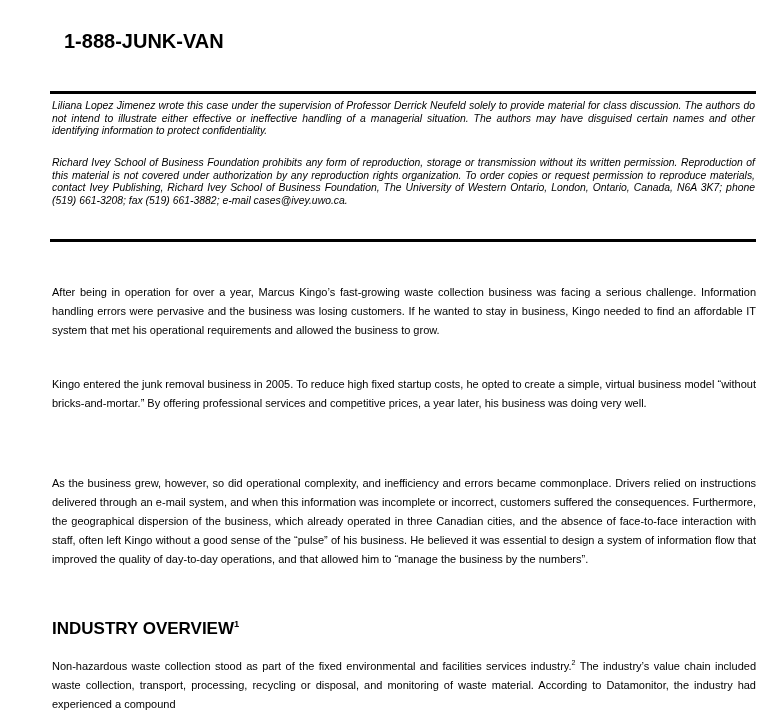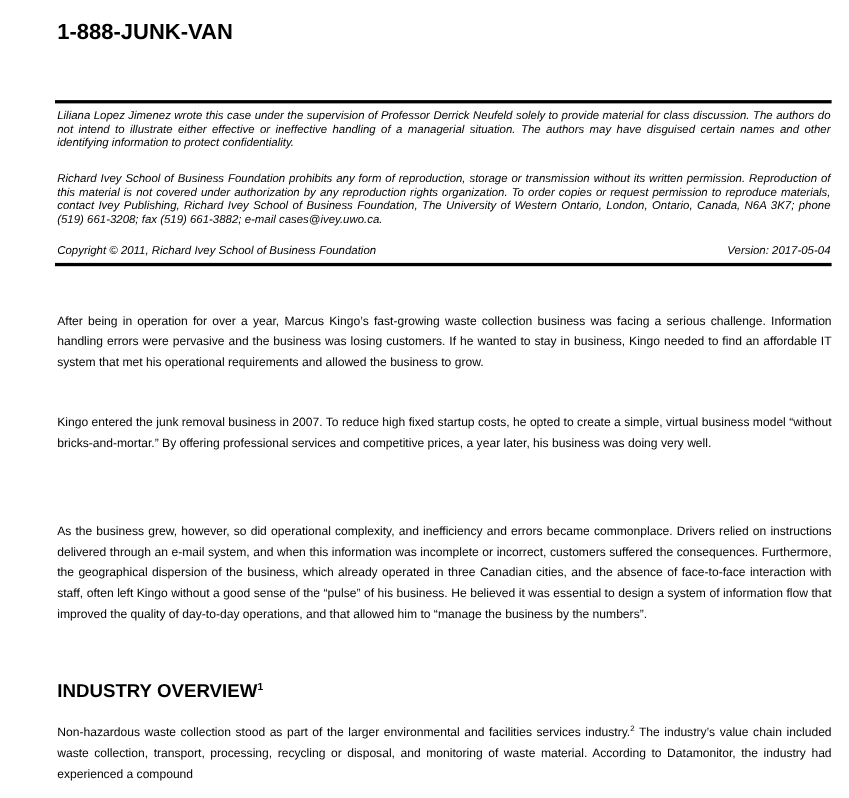--- a/index.html
+++ b/index.html
@@ -17,21 +17,21 @@
     .page {
       position: absolute;
       left: 52px;
       top: 0;
       width: 704px;
     }
     .doc-title {
       position: absolute;
       left: 0;
       top: 17px;
-      margin: 0;
+      margin: 12px;
       font-family: "Liberation Sans", sans-serif;
       font-weight: bold;
       font-size: 20px;
       letter-spacing: 0;
       line-height: 24px;
       white-space: nowrap;
     }
     .notice-box {
       position: absolute;
       left: -2px;
@@ -102,29 +102,25 @@
 </head>
 <body>
 
 <div class="page">
 
   <h1 class="doc-title">1-888-JUNK-VAN</h1>
 
   <div class="notice-box">
     <p class="notice-p p1">Liliana Lopez Jimenez wrote this case under the supervision of Professor Derrick Neufeld solely to provide material for class discussion.  The authors do not intend to illustrate either effective or ineffective handling of a managerial situation.  The authors may have disguised certain names and other identifying information to protect confidentiality.</p>
     <p class="notice-p p2">Richard Ivey School of Business Foundation prohibits any form of reproduction, storage or transmission without its written permission. Reproduction of this material is not covered under authorization by any reproduction rights organization. To order copies or request permission to reproduce materials, contact Ivey Publishing, Richard Ivey School of Business Foundation, The University of Western Ontario, London, Ontario, Canada, N6A 3K7; phone (519) 661-3208; fax (519) 661-3882; e-mail cases@ivey.uwo.ca.</p>
-    <div class="copy-row">
-      <span>Copyright © 2011, Richard Ivey School of Business Foundation</span>
-      <span>Version: 2017-05-04</span>
-    </div>
   </div>
 
   <p class="body-text p1">After being in operation for over a year, Marcus Kingo’s fast-growing waste collection business was facing a serious challenge. Information handling errors were pervasive and the business was losing customers.  If he wanted to stay in business, Kingo needed to find an affordable IT system that met his operational requirements and allowed the business to grow.</p>
 
-  <p class="body-text p2">Kingo entered the junk removal business in 2007. To reduce high fixed startup costs, he opted to create a simple, virtual business model “without bricks-and-mortar.” By offering professional services and competitive prices, a year later, his business was doing very well.</p>
+  <p class="body-text p2">Kingo entered the junk removal business in 2005. To reduce high fixed startup costs, he opted to create a simple, virtual business model “without bricks-and-mortar.” By offering professional services and competitive prices, a year later, his business was doing very well.</p>
 
   <p class="body-text p3">As the business grew, however, so did operational complexity, and inefficiency and errors became commonplace. Drivers relied on instructions delivered through an e-mail system, and when this information was incomplete or incorrect, customers suffered the consequences. Furthermore, the geographical dispersion of the business, which already operated in three Canadian cities, and the absence of face-to-face interaction with staff, often left Kingo without a good sense of the “pulse” of his business. He believed it was essential to design a system of information flow that improved the quality of day-to-day operations, and that allowed him to “manage the business by the numbers”.</p>
 
   <h2 class="section-heading"><span>INDUSTRY OVERVIEW</span><sup>1</sup></h2>
 
-  <p class="body-text p4"><span>Non-hazardous waste collection stood as part of the larger environmental and facilities services industry.</span><sup>2</sup><span> The industry’s value chain included waste collection, transport, processing, recycling or disposal, and monitoring of waste material. According to Datamonitor, the industry had experienced a compound</span></p>
+  <p class="body-text p4"><span>Non-hazardous waste collection stood as part of the fixed environmental and facilities services industry.</span><sup>2</sup><span> The industry’s value chain included waste collection, transport, processing, recycling or disposal, and monitoring of waste material. According to Datamonitor, the industry had experienced a compound</span></p>
 
 </div>
 
 </body></html>

